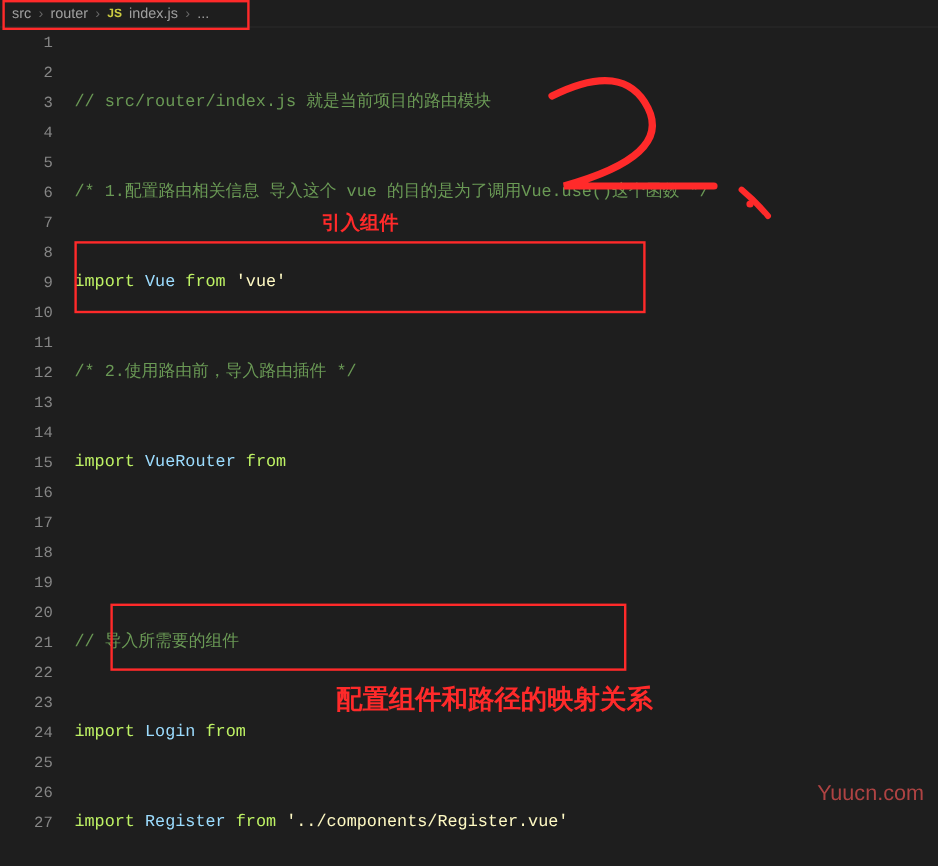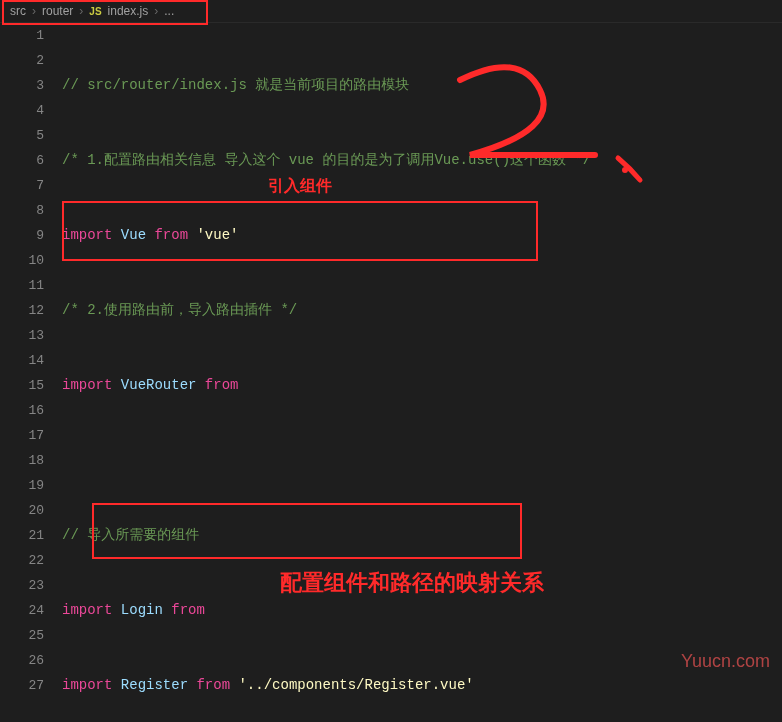--- a/index.html
+++ b/index.html
@@ -38,21 +38,21 @@
     user-select: none;
     font-size: 13px;
   }
   .code {
     flex: 1;
     white-space: pre;
     position: relative;
   }
   .line { height: 25px; display: flex; position: relative; }
   .c-comment { color: #6a9955; }
-  .c-key { color: #ec4899; }
+  .c-key { color: #bef264; }
   .c-var { color: #9cdcfe; }
   .c-str { color: #fef9c3; }
   .redbox { border: 2px solid #ff2a2a; position: absolute; pointer-events: none; }
   .redtext { color: #ff2a2a; font-weight: bold; position: absolute; font-family: "Microsoft YaHei", sans-serif; }
   .watermark { position: absolute; right: 12px; bottom: 50px; color: #c94a4a; opacity: .85; font-family: sans-serif; font-size: 18px; }
   .annot-svg { position: absolute; top: 60px; left: 430px; pointer-events: none; }
 </style>
 </head>
 <body>
 

